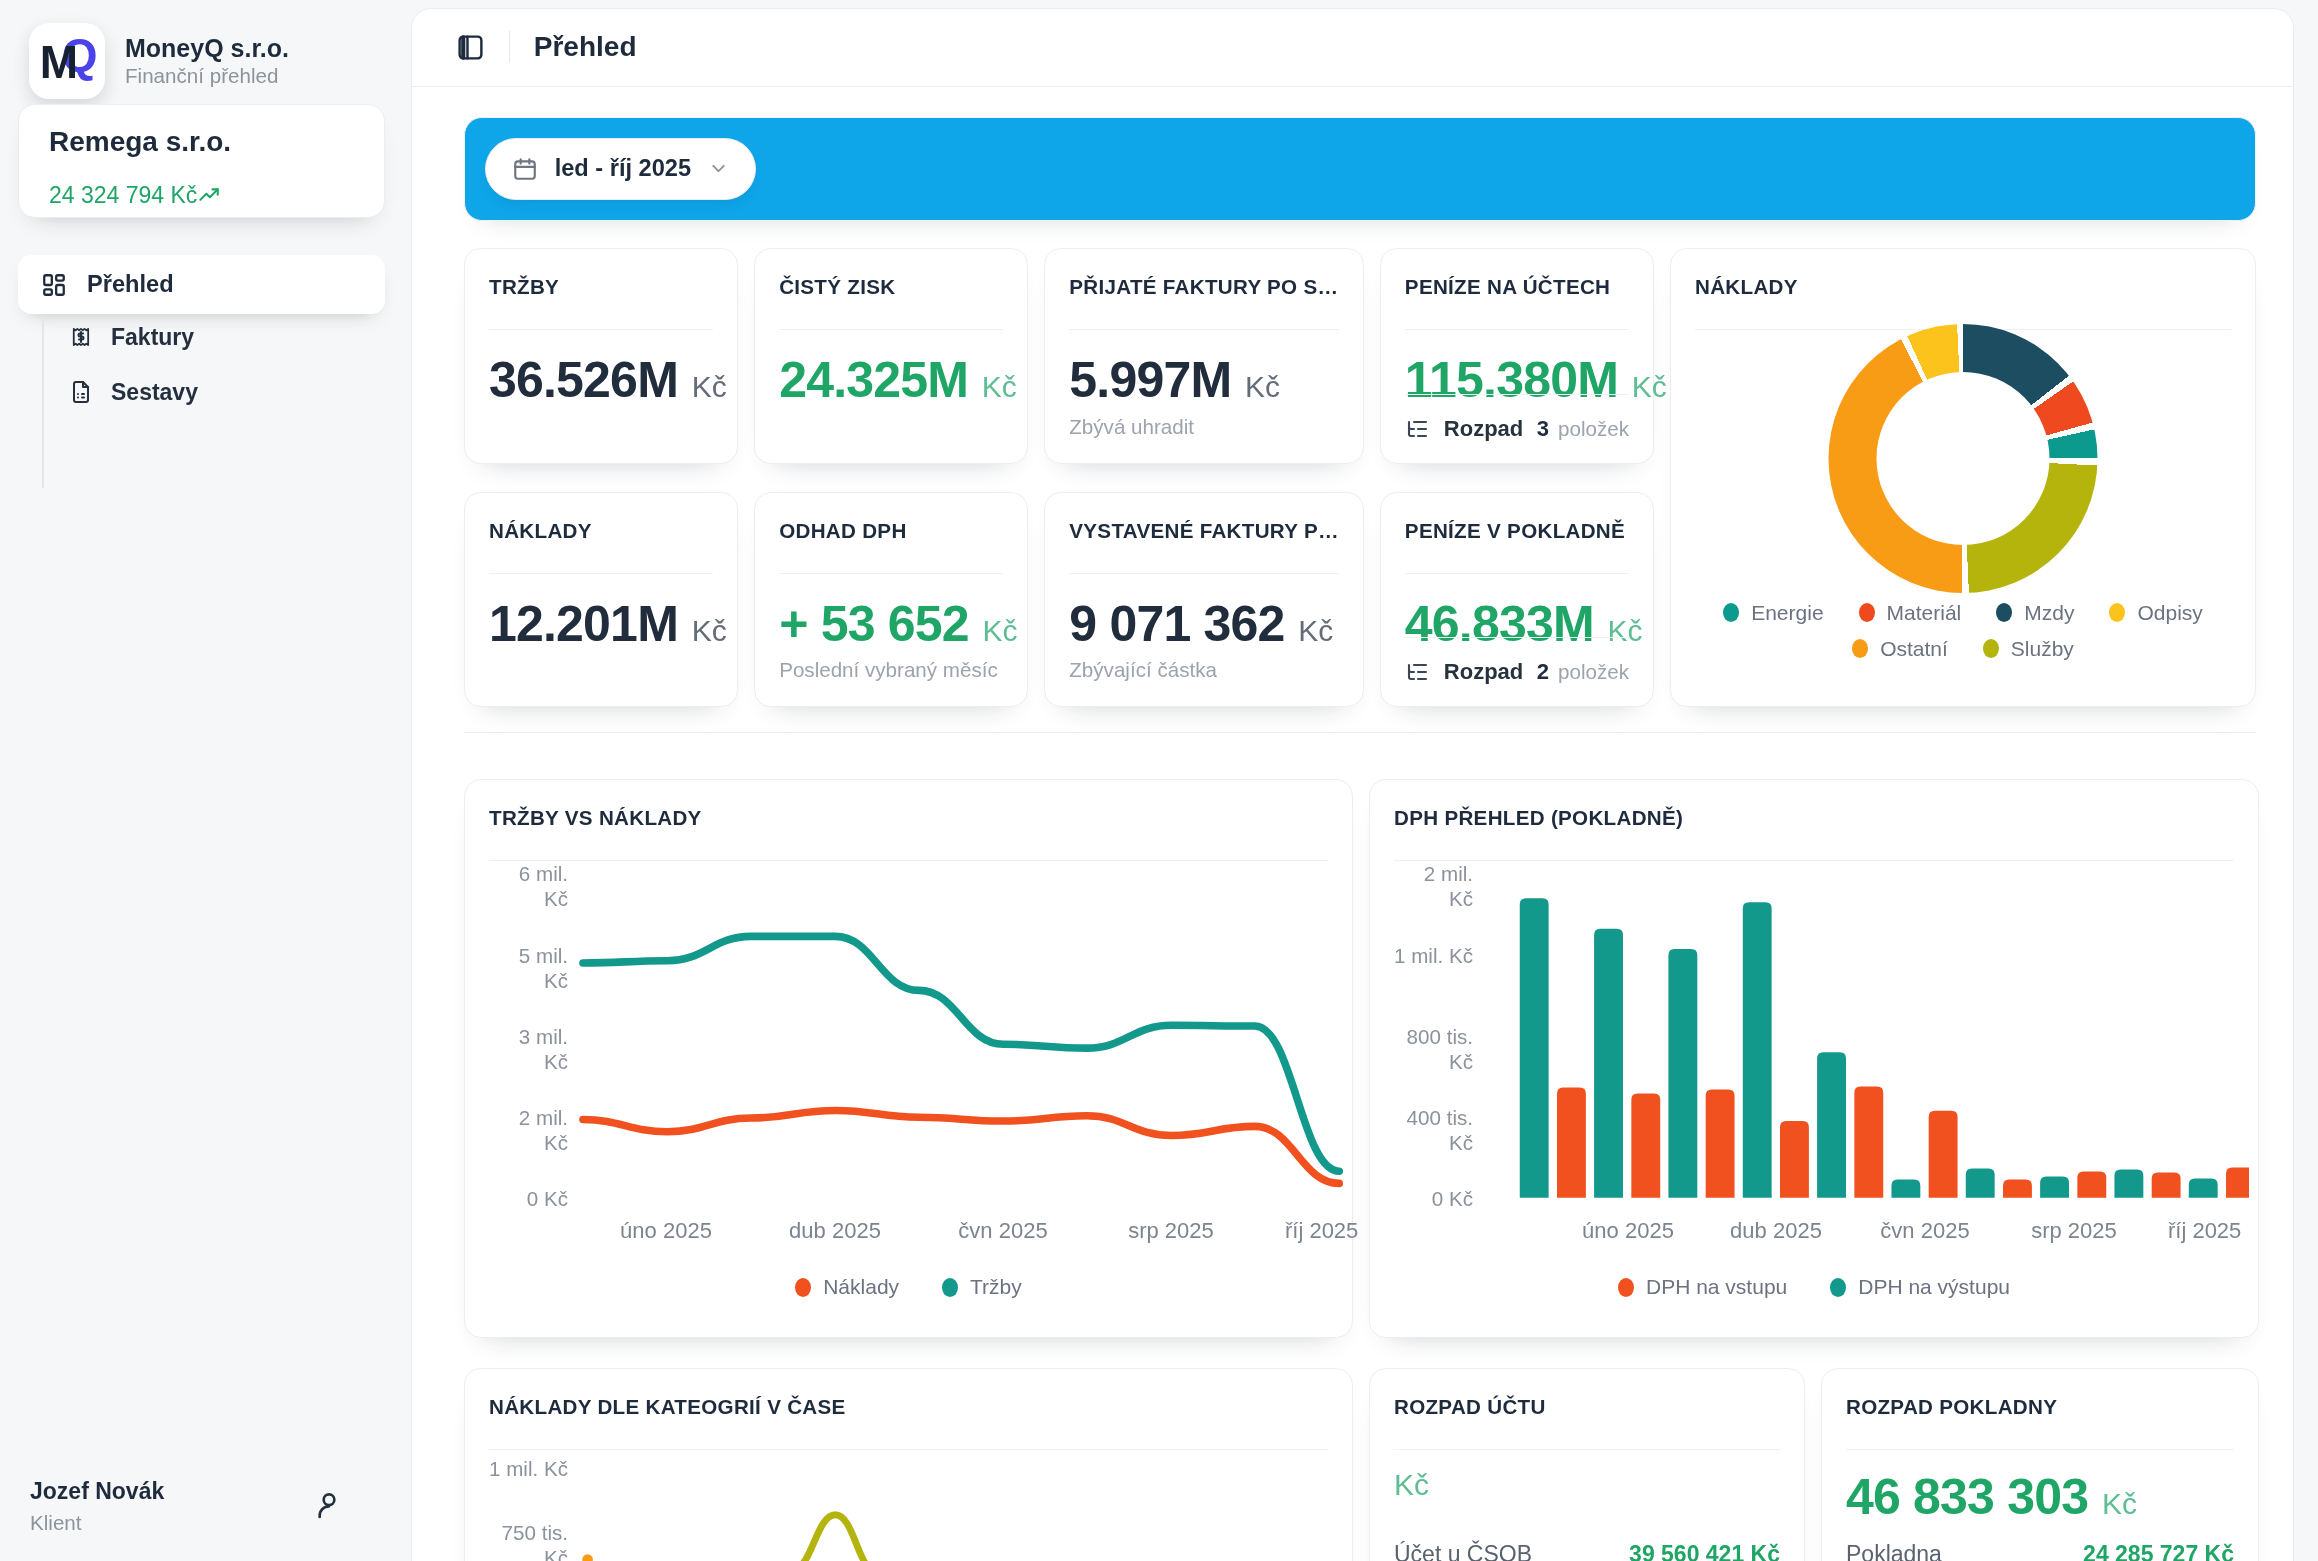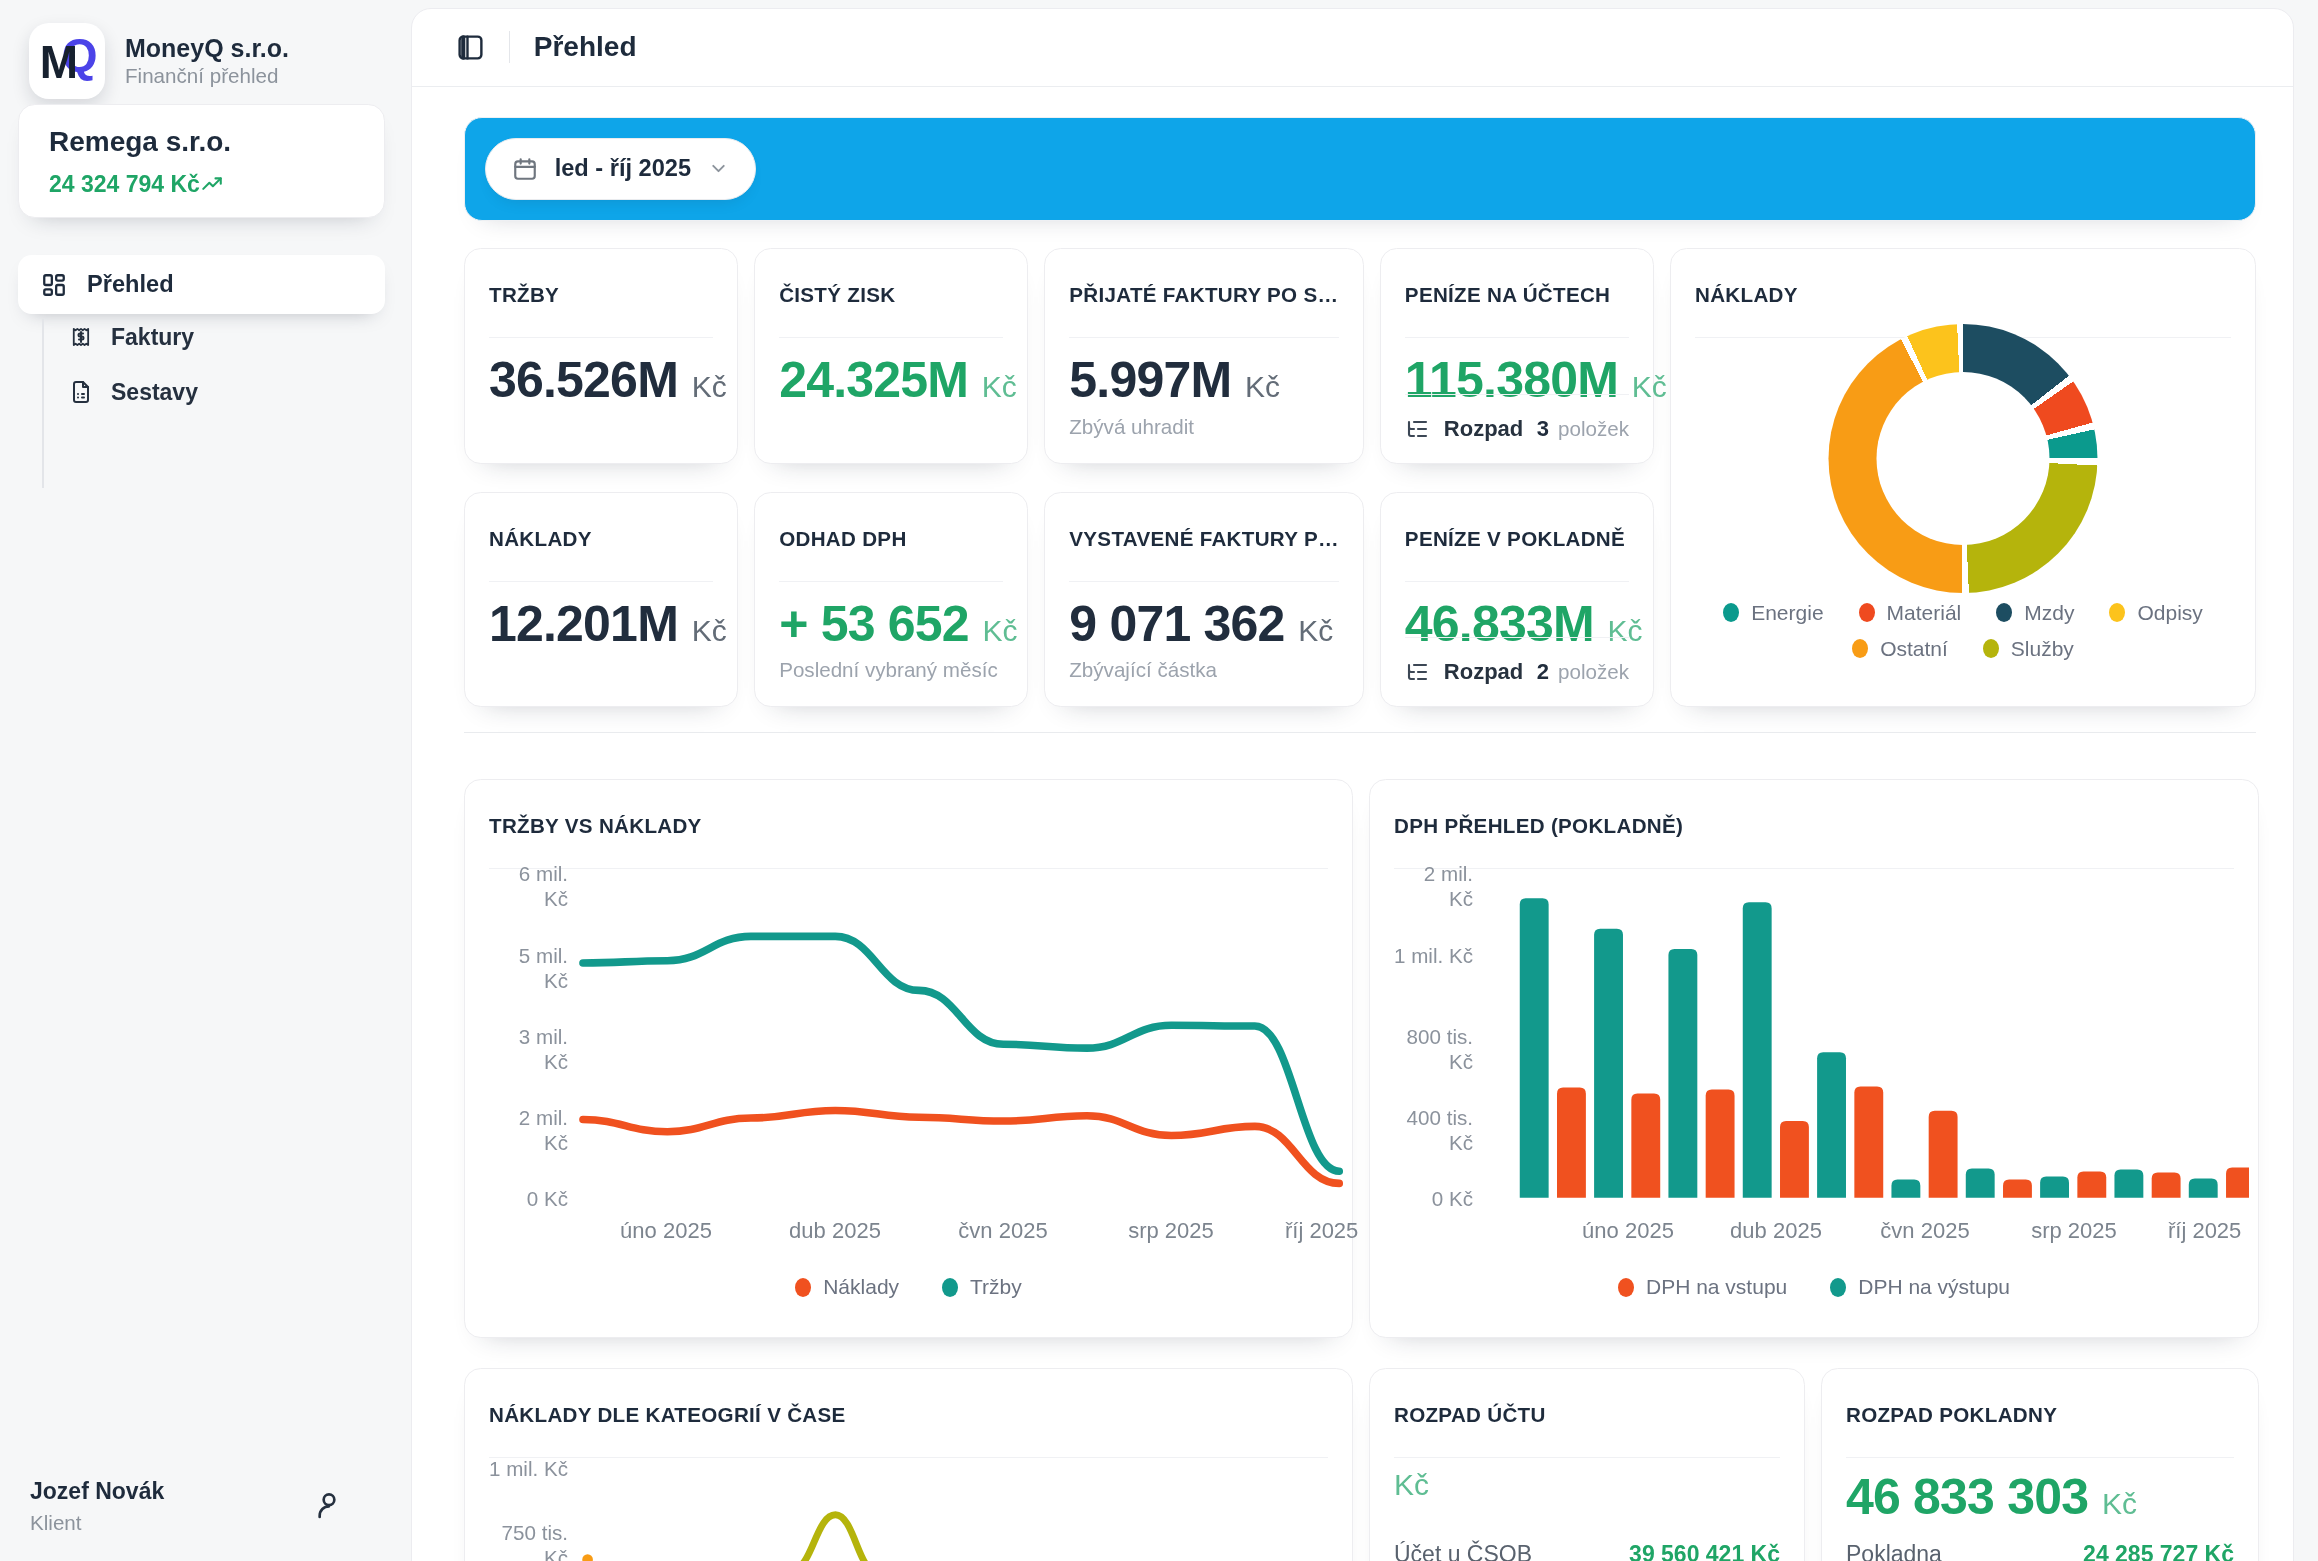--- a/index.html
+++ b/index.html
@@ -13,22 +13,22 @@
   .logo{width:76px;height:76px;background:#fff;border-radius:20px;position:relative;
         box-shadow:0 7.6px 18px rgba(20,30,50,.14);overflow:hidden;flex:0 0 auto;}
   .logo .m{position:absolute;left:10.7px;top:12px;font-size:46px;font-weight:800;color:#17212f;z-index:2;}
   .logo .q{position:absolute;right:7.6px;top:4.6px;font-size:46px;font-weight:800;color:#4b43e8;z-index:1;}
   .brand-title{font-size:25px;font-weight:700;line-height:30px;}
   .brand-sub{font-size:20.6px;color:#8c939c;line-height:26px;}
   .company-card{position:absolute;left:18px;top:104px;width:367px;height:114px;background:#fff;
         border:0.8px solid #ededf0;border-radius:16.7px;box-shadow:0 12px 24px -15px rgba(25,35,55,.28);
         padding:21px 30px;}
   .company-name{font-size:28px;font-weight:700;}
-  .company-value{margin-top:13px;display:flex;align-items:center;gap:0;
-        font-size:23px;font-weight:700;color:#1fa566;}
+  .company-value{margin-top:24px;display:flex;align-items:center;gap:0;
+        font-size:23px;font-weight:400;color:#1fa566;}
   .nav-active{position:absolute;left:18px;top:255px;width:367px;height:59px;background:#fff;
         border-radius:13.7px;box-shadow:0 9px 20px -12px rgba(25,35,55,.35);
         display:flex;align-items:center;gap:20px;padding:0 23px;cursor:pointer;}
   .nav-active .lbl{font-size:23.6px;font-weight:700;}
   .nav-rail{position:absolute;left:42px;top:319px;height:169px;width:1.5px;background:#e3e5e9;}
   .nav-child{position:absolute;left:69px;height:46px;display:flex;align-items:center;gap:18px;cursor:pointer;}
   .nav-child .lbl{font-size:23px;font-weight:600;color:#25303f;}
   .nav-child.c1{top:314px;} .nav-child.c2{top:369px;}
   .nav-disabled{position:absolute;left:29px;top:420px;height:49px;display:flex;align-items:center;gap:18px;color:#848c97;}
   .nav-disabled .lbl{font-size:23px;font-weight:500;}
@@ -52,21 +52,21 @@
          box-shadow:0 13.7px 26px -20px rgba(25,35,55,.25);display:flex;align-items:center;
          padding:0 20px;margin-bottom:27px;background:#0ea5e9;}
   .date-pill{display:flex;align-items:center;gap:16.7px;height:62px;padding:0 26px;background:#fff;
          border:0.8px solid #e9ebee;border-radius:760px;box-shadow:0 7.6px 16.7px -10.7px rgba(25,35,55,.22);
          font-family:inherit;font-size:23.6px;font-weight:600;color:#1e2b3c;cursor:pointer;}
   .date-pill .chev{color:#8c939c;}
 
   .kpi-grid{display:grid;grid-template-columns:repeat(4,1fr) 586px;grid-template-rows:216px 215px;
          gap:28px 16px;margin-bottom:25px;}
   .card{position:relative;background:#fff;border:0.8px solid #ededf0;border-radius:16.7px;
-         box-shadow:0 15px 27px -21px rgba(25,35,55,.30);padding:8px 24px;}
+         box-shadow:0 15px 27px -21px rgba(25,35,55,.30);padding:0 24px;}
   .card-label{padding-top:26px;font-size:20.6px;font-weight:700;letter-spacing:0.3px;
          white-space:nowrap;overflow:hidden;color:#1e2b3c;}
   .card-divider{height:0.8px;background:#f0f1f4;margin-top:30px;}
   .card-value{position:absolute;left:24px;right:24px;top:76px;height:110px;
          display:flex;align-items:center;}
   .num{display:flex;align-items:baseline;gap:13.7px;font-size:50px;font-weight:600;
          letter-spacing:-0.8px;color:#212d3d;white-space:nowrap;}
   .num .unit{font-size:30px;font-weight:500;color:#636c77;letter-spacing:0;}
   .num.green{color:#1fa566;}
   .num.green .unit{color:#5fbd93;}

